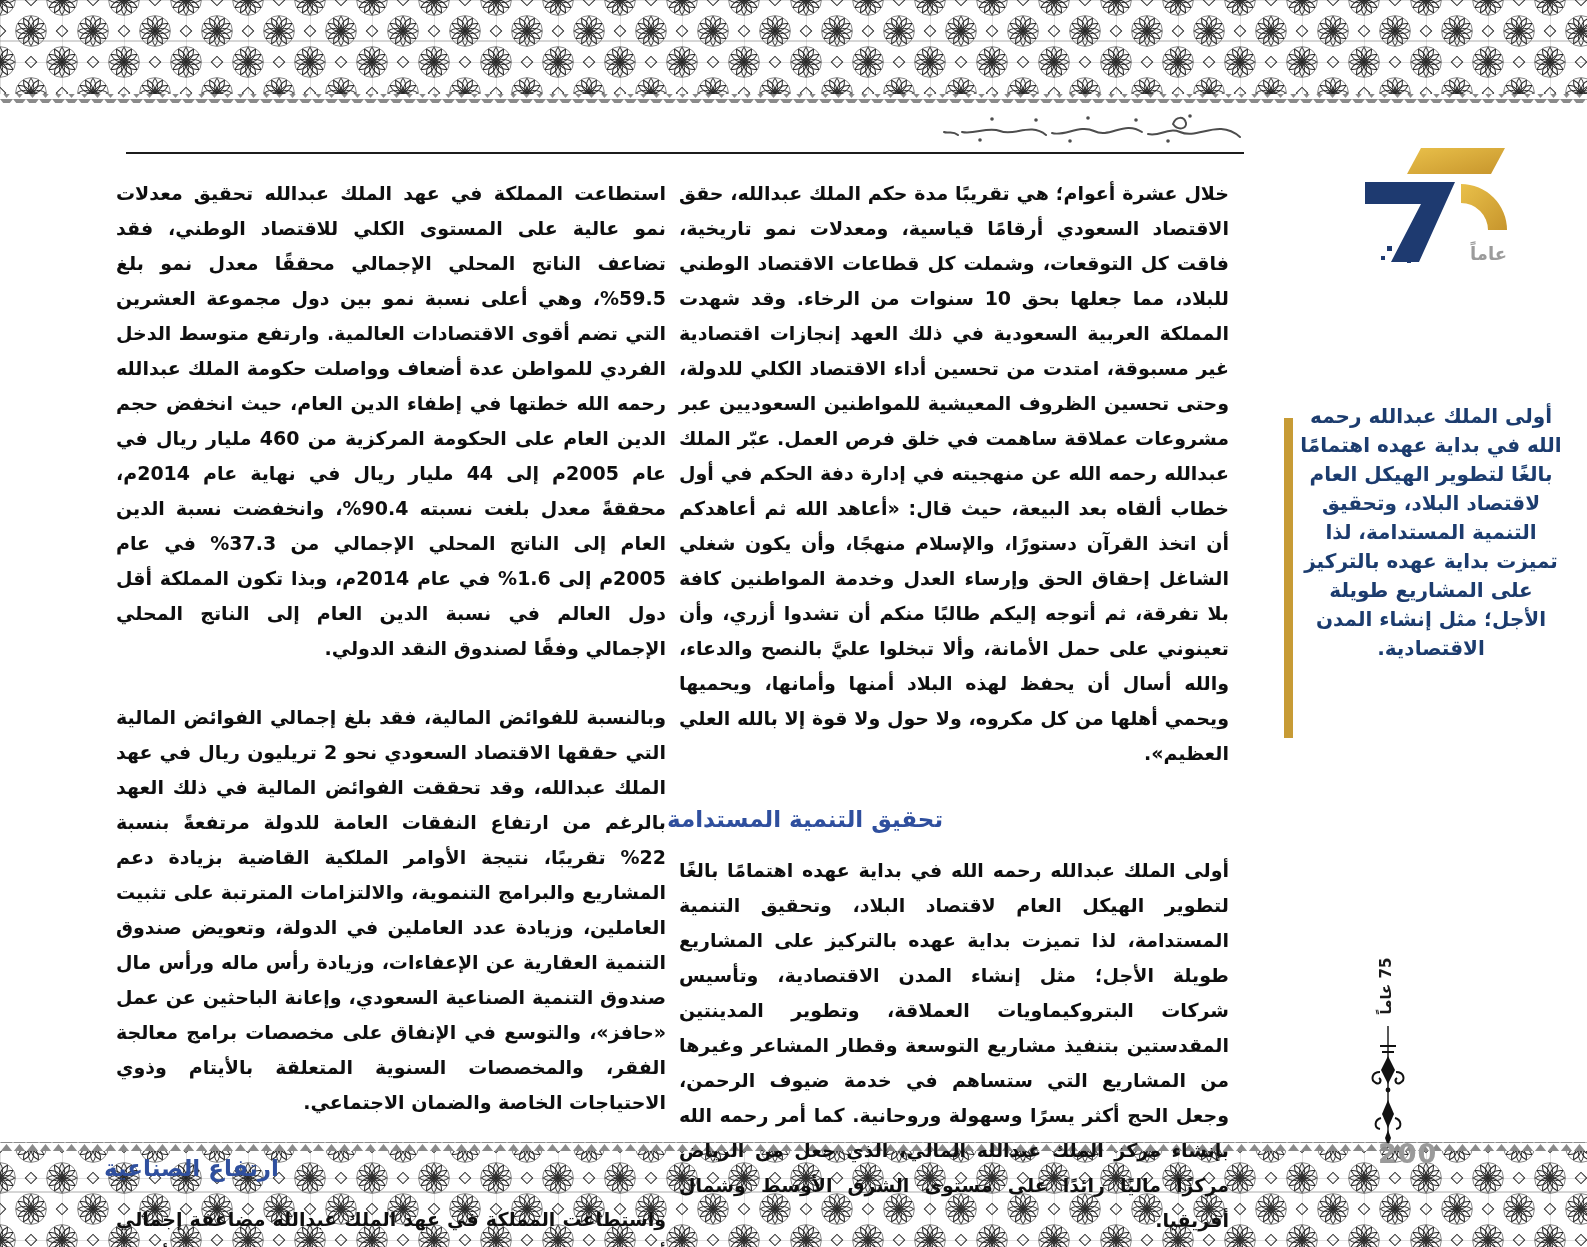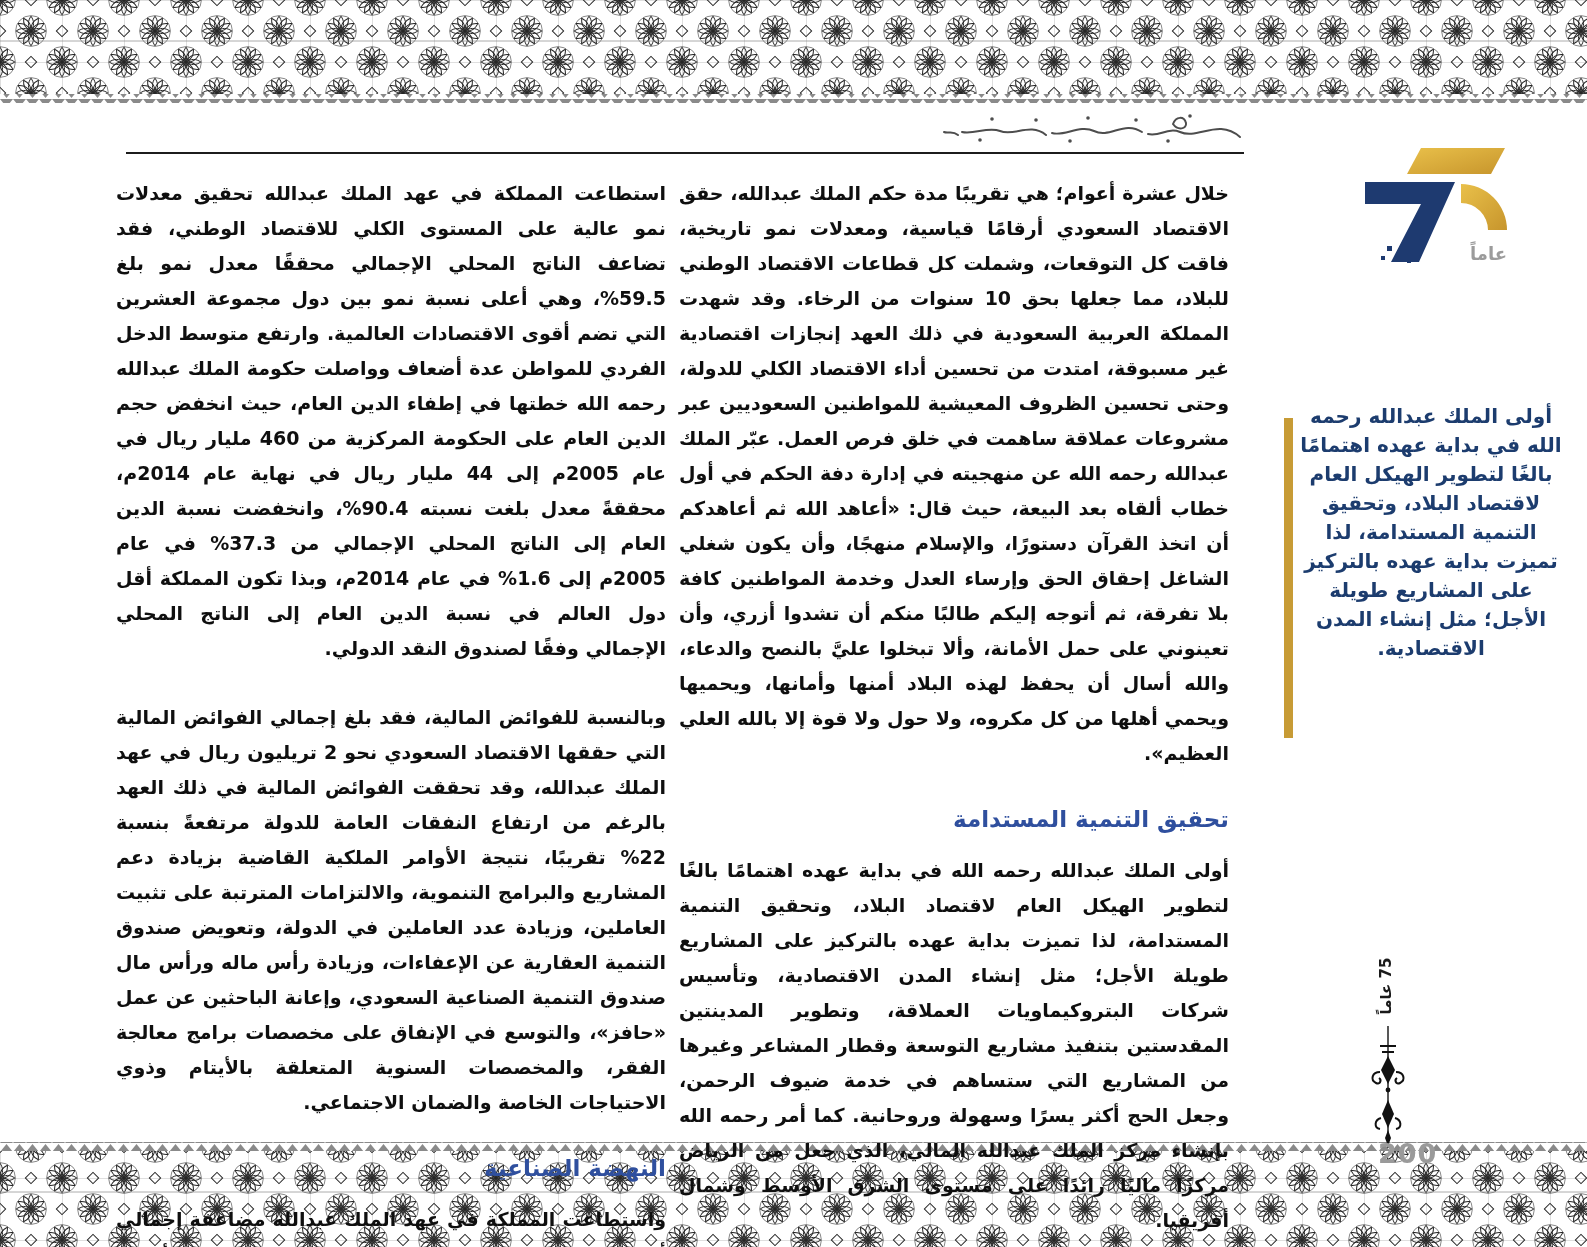--- a/index.html
+++ b/index.html
@@ -16,21 +16,21 @@
   .col{
     position:absolute;top:176px;width:562px;direction:rtl;
     text-align:justify;color:#0f0f0f;font-weight:700;
     font-size:19px;line-height:35px;
   }
   .col p{margin:0 0 34px 12px;}
   .col p:last-child{margin-bottom:0;}
   .col-right{left:667px;}
   .col-left{left:104px;}
   .sec-h{
-    margin:26px 0 20px 0;text-align:right;color:#2f4f9e;
+    margin:26px 0 20px 0;text-align:left;color:#2f4f9e;
     font-size:23px;font-weight:700;line-height:28px;
   }
   .pullquote{
     position:absolute;left:1298px;top:402px;width:266px;direction:rtl;
     text-align:center;color:#1c3c6e;font-weight:700;
     font-size:20px;line-height:29px;
   }
   .pq-bar{position:absolute;left:1284px;top:418px;width:9px;height:320px;background:#c79b35;}
   .vcap{
     position:absolute;left:1340px;top:975px;width:96px;height:22px;
@@ -144,21 +144,21 @@
 
   <div class="col col-right" dir="rtl">
     <p>خلال عشرة أعوام؛ هي تقريبًا مدة حكم الملك عبدالله، حقق الاقتصاد السعودي أرقامًا قياسية، ومعدلات نمو تاريخية، فاقت كل التوقعات، وشملت كل قطاعات الاقتصاد الوطني للبلاد، مما جعلها بحق 10 سنوات من الرخاء. وقد شهدت المملكة العربية السعودية في ذلك العهد إنجازات اقتصادية غير مسبوقة، امتدت من تحسين أداء الاقتصاد الكلي للدولة، وحتى تحسين الظروف المعيشية للمواطنين السعوديين عبر مشروعات عملاقة ساهمت في خلق فرص العمل. عبّر الملك عبدالله رحمه الله عن منهجيته في إدارة دفة الحكم في أول خطاب ألقاه بعد البيعة، حيث قال: «أعاهد الله ثم أعاهدكم أن اتخذ القرآن دستورًا، والإسلام منهجًا، وأن يكون شغلي الشاغل إحقاق الحق وإرساء العدل وخدمة المواطنين كافة بلا تفرقة، ثم أتوجه إليكم طالبًا منكم أن تشدوا أزري، وأن تعينوني على حمل الأمانة، وألا تبخلوا عليَّ بالنصح والدعاء، والله أسال أن يحفظ لهذه البلاد أمنها وأمانها، ويحميها ويحمي أهلها من كل مكروه، ولا حول ولا قوة إلا بالله العلي العظيم».</p>
     <h3 class="sec-h">تحقيق التنمية المستدامة</h3>
     <p>أولى الملك عبدالله رحمه الله في بداية عهده اهتمامًا بالغًا لتطوير الهيكل العام لاقتصاد البلاد، وتحقيق التنمية المستدامة، لذا تميزت بداية عهده بالتركيز على المشاريع طويلة الأجل؛ مثل إنشاء المدن الاقتصادية، وتأسيس شركات البتروكيماويات العملاقة، وتطوير المدينتين المقدستين بتنفيذ مشاريع التوسعة وقطار المشاعر وغيرها من المشاريع التي ستساهم في خدمة ضيوف الرحمن، وجعل الحج أكثر يسرًا وسهولة وروحانية. كما أمر رحمه الله بإنشاء مركز الملك عبدالله المالي، الذي جعل من الرياض مركزًا ماليًا رائدًا على مستوى الشرق الأوسط وشمال أفريقيا.</p>
   </div>
 
   <div class="col col-left" dir="rtl">
     <p>استطاعت المملكة في عهد الملك عبدالله تحقيق معدلات نمو عالية على المستوى الكلي للاقتصاد الوطني، فقد تضاعف الناتج المحلي الإجمالي محققًا معدل نمو بلغ 59.5%، وهي أعلى نسبة نمو بين دول مجموعة العشرين التي تضم أقوى الاقتصادات العالمية. وارتفع متوسط الدخل الفردي للمواطن عدة أضعاف وواصلت حكومة الملك عبدالله رحمه الله خطتها في إطفاء الدين العام، حيث انخفض حجم الدين العام على الحكومة المركزية من 460 مليار ريال في عام 2005م إلى 44 مليار ريال في نهاية عام 2014م، محققةً معدل بلغت نسبته 90.4%، وانخفضت نسبة الدين العام إلى الناتج المحلي الإجمالي من 37.3% في عام 2005م إلى 1.6% في عام 2014م، وبذا تكون المملكة أقل دول العالم في نسبة الدين العام إلى الناتج المحلي الإجمالي وفقًا لصندوق النقد الدولي.</p>
     <p>وبالنسبة للفوائض المالية، فقد بلغ إجمالي الفوائض المالية التي حققها الاقتصاد السعودي نحو 2 تريليون ريال في عهد الملك عبدالله، وقد تحققت الفوائض المالية في ذلك العهد بالرغم من ارتفاع النفقات العامة للدولة مرتفعةً بنسبة 22% تقريبًا، نتيجة الأوامر الملكية القاضية بزيادة دعم المشاريع والبرامج التنموية، والالتزامات المترتبة على تثبيت العاملين، وزيادة عدد العاملين في الدولة، وتعويض صندوق التنمية العقارية عن الإعفاءات، وزيادة رأس ماله ورأس مال صندوق التنمية الصناعية السعودي، وإعانة الباحثين عن عمل «حافز»، والتوسع في الإنفاق على مخصصات برامج معالجة الفقر، والمخصصات السنوية المتعلقة بالأيتام وذوي الاحتياجات الخاصة والضمان الاجتماعي.</p>
-    <h3 class="sec-h">النهضة الصناعية</h3>
+    <h3 class="sec-h">ارتفاع الصناعية</h3>
     <p>واستطاعت المملكة في عهد الملك عبدالله مضاعفة إجمالي أصولها الاحتياطية بنحو 4 مرات، حيث ارتفع إجمالي الأصول الاحتياطية</p>
   </div>
 
   <div class="pq-bar"></div>
   <div class="pullquote" dir="rtl">أولى الملك عبدالله رحمه الله في بداية عهده اهتمامًا بالغًا لتطوير الهيكل العام لاقتصاد البلاد، وتحقيق التنمية المستدامة، لذا تميزت بداية عهده بالتركيز على المشاريع طويلة الأجل؛ مثل إنشاء المدن الاقتصادية.</div>
 
   <div class="vcap">75 عاماً</div>
 
   <svg class="ornament" width="44" height="122" viewBox="0 0 44 122" xmlns="http://www.w3.org/2000/svg">
     <line x1="22" y1="0" x2="22" y2="122" stroke="#111" stroke-width="1.4"></line>

